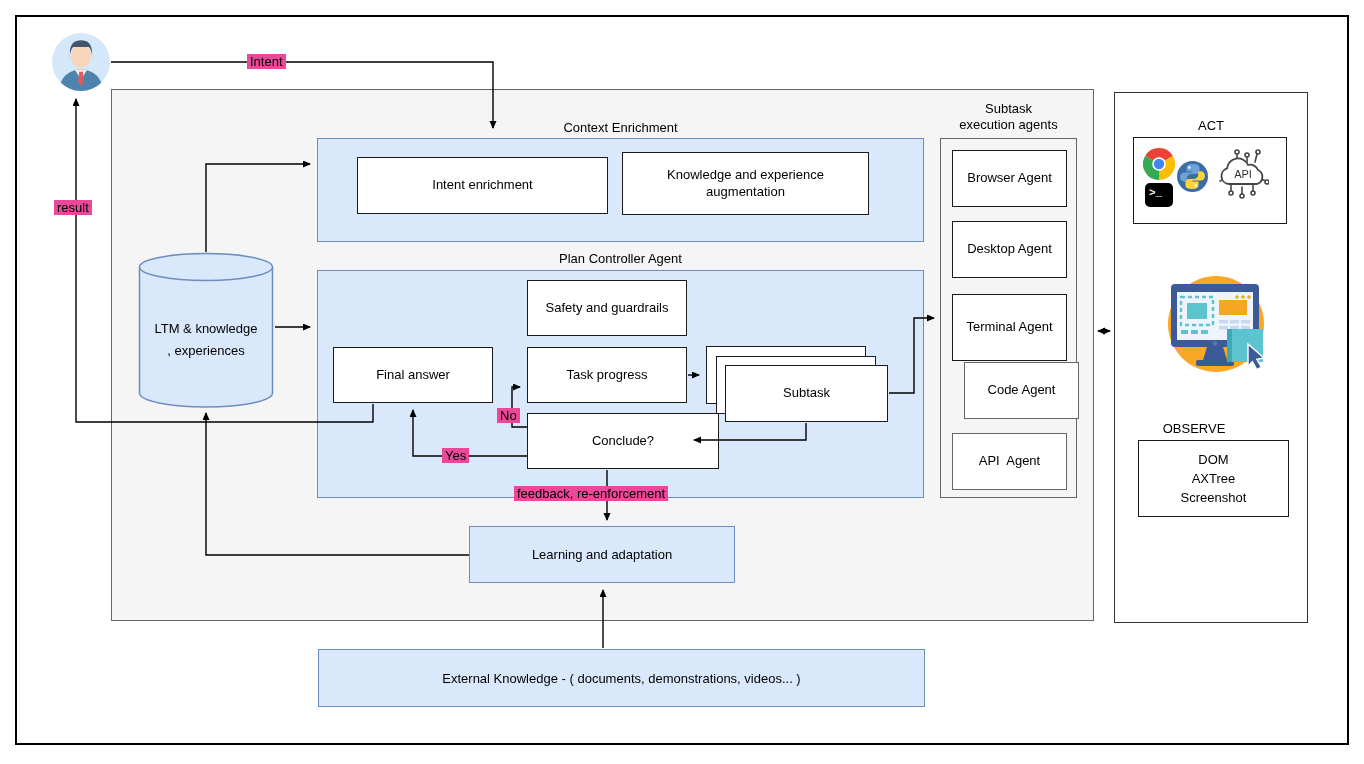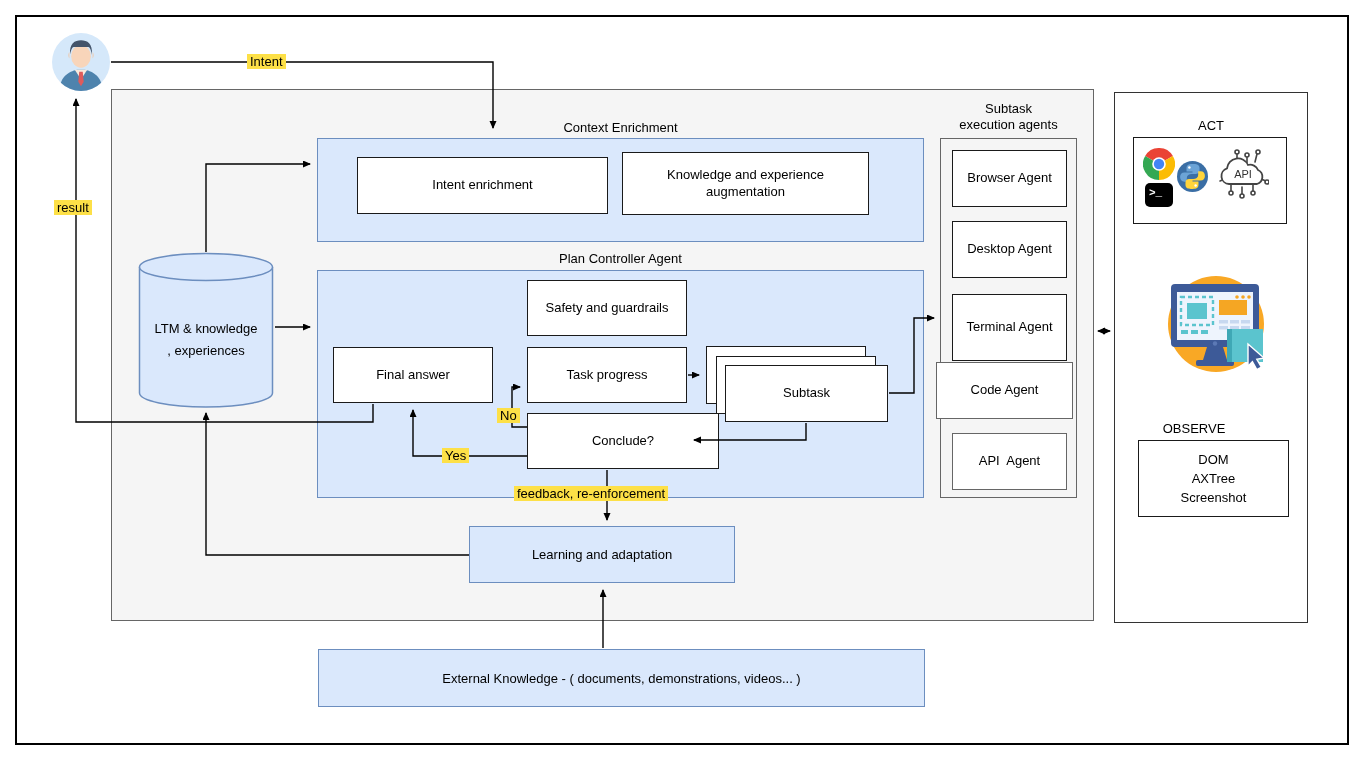--- a/index.html
+++ b/index.html
@@ -6,21 +6,21 @@
   #page{position:relative;width:1364px;height:764px;background:#ffffff;
         font-family:"Liberation Sans","DejaVu Sans",sans-serif;font-size:13px;color:#000;overflow:hidden;}
   .abs{position:absolute;box-sizing:border-box;}
   .frame{border:2px solid #000;background:#fff;}
   .container{background:#f5f5f5;border:1px solid #666;}
   .bluebox{background:#dae8fc;border:1px solid #6c8ebf;}
   .whitebox{background:#fff;border:1px solid #1a1a1a;display:flex;align-items:center;justify-content:center;text-align:center;line-height:1.25;}
   .panelbox{background:#f5f5f5;border:1px solid #666;}
   .rightpanel{background:#fff;border:1.5px solid #333;}
   .title{text-align:center;}
-  .clabel{position:absolute;background:#fde047;padding:0 3px;line-height:15px;z-index:6;white-space:nowrap;}
+  .clabel{position:absolute;background:#ec4899;padding:0 3px;line-height:15px;z-index:6;white-space:nowrap;}
   .center{display:flex;align-items:center;justify-content:center;text-align:center;}
   .agent-label{white-space:pre-wrap;}
   #connectors{position:absolute;left:0;top:0;z-index:5;pointer-events:none;}
   .z1{z-index:1}.z2{z-index:2}.z3{z-index:3}.z4{z-index:4}
   .term-icon{background:#000;border-radius:5px;color:#fff;
              font-family:"Liberation Mono","DejaVu Sans Mono",monospace;font-weight:bold;font-size:11px;
              display:flex;align-items:flex-start;justify-content:flex-start;padding:4px 0 0 4px;}
 </style>
 </head>
 <body>
@@ -79,21 +79,21 @@
   <div class="abs bluebox center z2" style="left:318px;top:649px;width:607px;height:58px;">External Knowledge - ( documents, demonstrations, videos... )</div>
 
   <div class="abs title" style="left:925px;top:101px;width:167px;line-height:16px;z-index:2;">
     <div>Subtask</div>
     <div>execution agents</div>
   </div>
   <div class="abs panelbox z2" style="left:940px;top:138px;width:137px;height:360px;"></div>
   <div class="abs whitebox z3 agent-label" style="left:952px;top:150px;width:115px;height:57px;">Browser Agent</div>
   <div class="abs whitebox z3 agent-label" style="left:952px;top:221px;width:115px;height:57px;">Desktop Agent</div>
   <div class="abs whitebox z3 agent-label" style="left:952px;top:294px;width:115px;height:67px;">Terminal Agent</div>
-  <div class="abs whitebox z3 agent-label" style="left:936px;top:362px;width:137px;height:57px;border-color:#666;">Code Agent</div>
+  <div class="abs whitebox z3 agent-label" style="left:964px;top:362px;width:115px;height:57px;border-color:#666;">Code Agent</div>
   <div class="abs whitebox z3 agent-label" style="left:952px;top:433px;width:115px;height:57px;border-color:#666;">API  Agent</div>
 
   <div class="abs rightpanel z1" style="left:1114px;top:92px;width:194px;height:531px;"></div>
   <div class="abs title z2" style="left:1114px;top:118px;width:194px;">ACT</div>
   <div class="abs whitebox z2" style="left:1133px;top:137px;width:154px;height:87px;"></div>
 
   <svg class="abs z3" style="left:1143px;top:148px;" width="32" height="32" viewBox="0 0 32 32">
     <path d="M16,16 L2.14,8 A16,16 0 0 1 29.86,8 Z" fill="#ea4335"></path>
     <path d="M16,16 L29.86,8 A16,16 0 0 1 16,32 Z" fill="#fbbc05"></path>
     <path d="M16,16 L16,32 A16,16 0 0 1 2.14,8 Z" fill="#34a853"></path>

